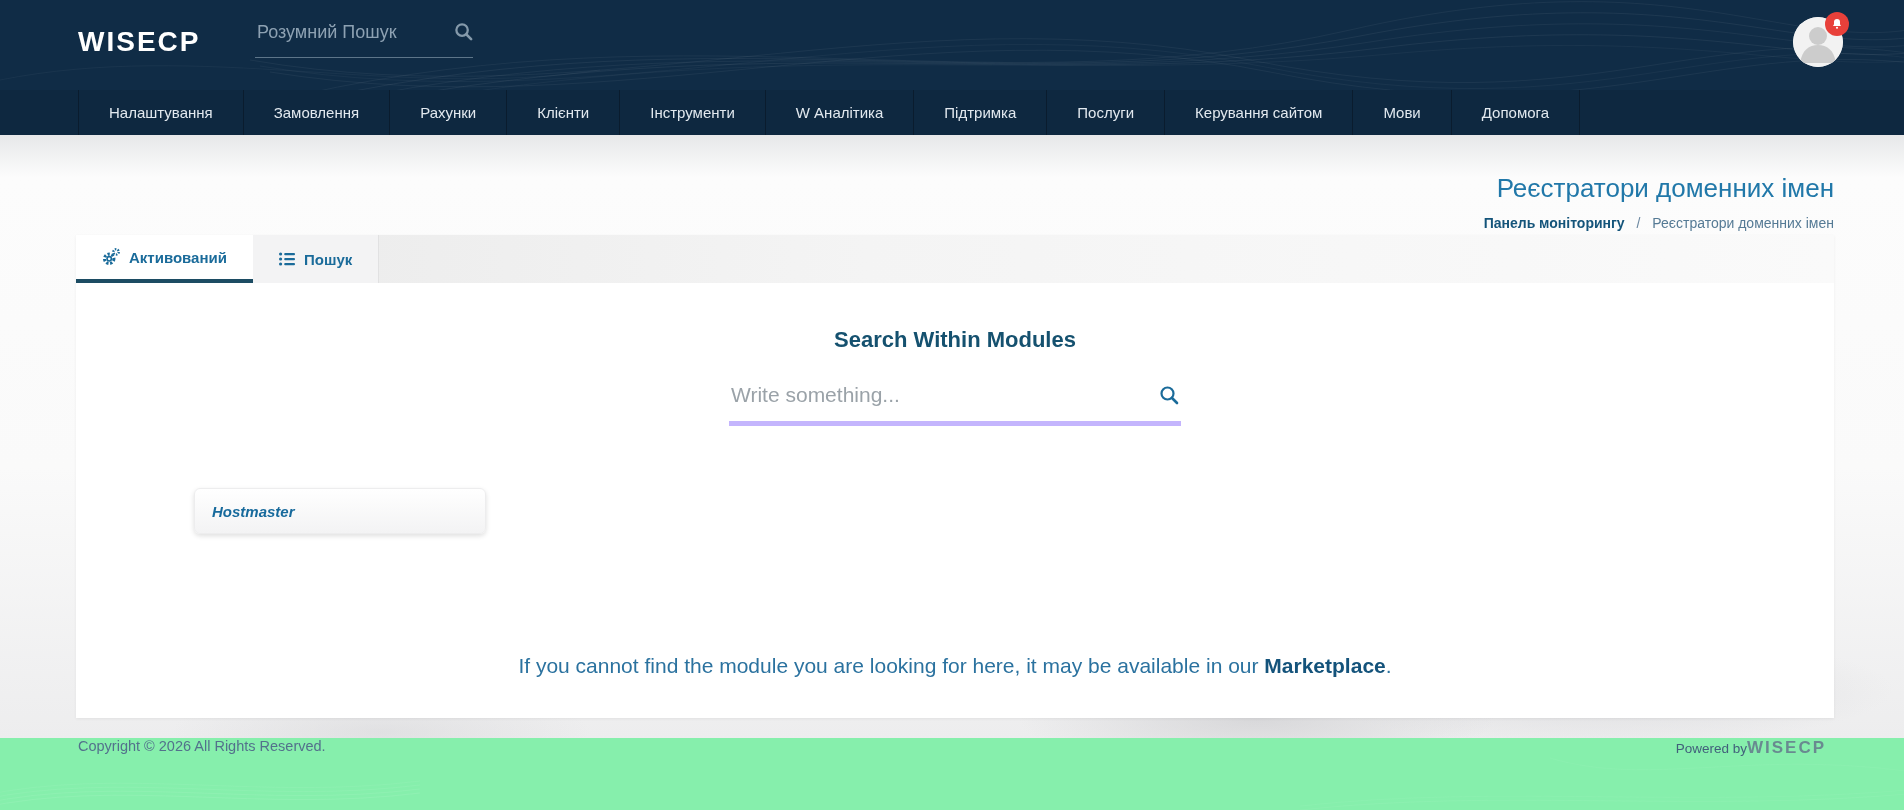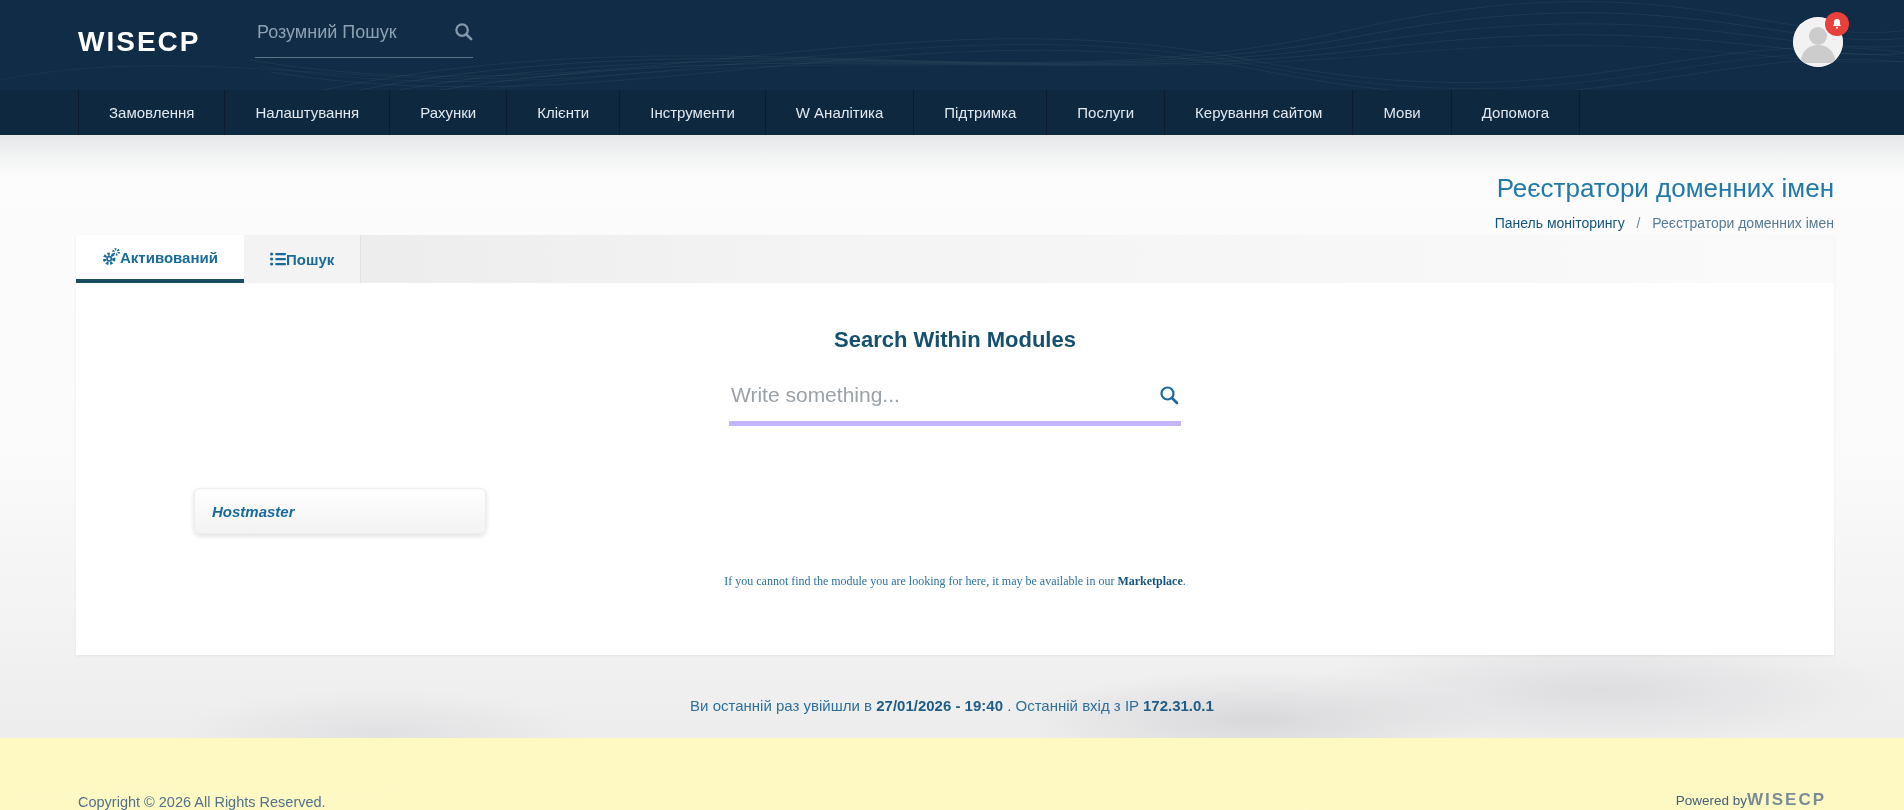--- a/index.html
+++ b/index.html
@@ -35,58 +35,58 @@
     background-image:
       radial-gradient(ellipse 340px 70px at 66% 97%, rgba(198,198,201,0.55), transparent 70%),
       radial-gradient(ellipse 420px 80px at 84% 92%, rgba(203,203,207,0.50), transparent 70%),
       radial-gradient(ellipse 300px 60px at 20% 99%, rgba(206,206,209,0.40), transparent 70%),
       linear-gradient(180deg,#e7e8e9 0px,#fcfcfc 42px,#fafafa 55%,#ededee 100%);
   }
   .page-head { display:flex; justify-content:space-between; align-items:flex-end;
       padding:38px 70px 0 88px; height:100px;flex-direction:column; }
   .page-title { color:#2178a9; font-size:26px; font-weight:500; }
   .breadcrumb { font-size:14px; padding-bottom:4px; }
-  .crumb-parent { color:#14547a; font-weight:400; cursor:pointer;margin-top:33px; }
+  .crumb-parent { color:#14547a; font-weight:700; cursor:pointer;margin-top:33px; }
   .crumb-sep { color:#6b87a0; margin:0 8px; }
   .crumb-current { color:#557a95; }
 
   .content-card { margin:0 70px 0 76px; background:#ffffff;
       box-shadow:0 1px 3px rgba(0,0,0,0.06); }
   .tabs { display:flex; height:48px;
       background:linear-gradient(to right,#e9e9e9,#f4f4f4 45%,#fafafa); }
-  .tab { display:flex; align-items:center; padding:0 26px; height:48px;
+  .tab { display:flex; align-items:center; gap:9px; padding:0 26px; height:48px;
       font-size:15px; font-weight:600; color:#1a6b9a; cursor:pointer; }
   .tab.active { background:#ffffff; border-bottom:4px solid #1c4c63; }
   .tab.inactive { background:#f3f3f4; border-right:1px solid #e1e1e2; }
 
   .card-body { min-height:372px; padding:44px 0 40px 0; }
   .modules-heading { text-align:center; color:#15516f; font-size:22px; font-weight:700; }
   .msearch { position:relative; width:452px; margin:22px auto 0 auto; }
   .msearch input { width:100%; background:transparent; border:none; outline:none;
       border-bottom:5px solid #c4b5fd; color:#444; font-size:21px;
       padding:8px 30px 14px 2px; font-family:inherit; }
   .msearch input::placeholder { color:#9aa2a8; opacity:1; }
   .msearch .search-glyph { position:absolute; right:2px; top:10px; }
 
   .modules-row { margin:62px 0 0 118px; display:flex; gap:24px; }
   .module-card { width:292px; height:46px; border-radius:6px;
       background:linear-gradient(180deg,#ffffff,#f3f3f4);
       border:1px solid #ededee; box-shadow:0 2px 5px rgba(0,0,0,0.13);
       display:flex; align-items:center; padding:0 17px; cursor:pointer;font-style:italic; }
   .module-name { color:#176a9c; font-size:15px; font-weight:700; }
 
-  .marketplace-note { margin-top:40px; text-align:center; color:#2b729f; font-size:12px;font-family:Liberation Serif, serif; }
+  .marketplace-note { margin-top:120px; text-align:center; color:#2b729f; font-size:21px; }
   .marketplace-link { color:#14537b; font-weight:700; cursor:pointer; }
 
   .session-info { margin-top:42px; text-align:center; color:#2e6f99; font-size:15px; }
   .session-strong { color:#1f5c86; font-weight:700; }
 
   
-  .footer { position:relative; height:72px; background:#fef9c3; display:flex;
-      justify-content:space-between; align-items:flex-end; padding:0 78px; z-index:2; }
+  .footer { position:relative; height:72px; background:#86efac; display:flex;
+      justify-content:space-between; align-items:flex-start; padding:0 78px; z-index:2; }
   .footer-waves { position:absolute; inset:0; pointer-events:none; }
   .copyright { color:#53718c; font-size:14.5px; position:relative; }
   .powered { display:flex; align-items:center; position:relative; }
   .powered-label { color:#42607b; font-size:13.5px; }
   .powered-brand { color:#64798c; font-size:17px; font-weight:800; letter-spacing:2px;
       opacity:0.85; cursor:pointer; }
 </style>
 </head>
 <body>
 
@@ -126,22 +126,22 @@
     <div class="notif-badge">
       <svg width="12" height="12" viewBox="0 0 24 24" fill="#ffffff">
         <path d="M12 2a6 6 0 0 0-6 6v4.5L4 16h16l-2-3.5V8a6 6 0 0 0-6-6z"></path>
         <circle cx="12" cy="19.5" r="2.2"></circle>
       </svg>
     </div>
   </div>
 </div>
 
 <div class="navbar">
+  <div class="nav-item">Налаштування</div>
   <div class="nav-item">Замовлення</div>
-  <div class="nav-item">Налаштування</div>
   <div class="nav-item">Рахунки</div>
   <div class="nav-item">Клієнти</div>
   <div class="nav-item">Інструменти</div>
   <div class="nav-item">W Аналітика</div>
   <div class="nav-item">Підтримка</div>
   <div class="nav-item">Послуги</div>
   <div class="nav-item">Керування сайтом</div>
   <div class="nav-item">Мови</div>
   <div class="nav-item">Допомога</div>
 </div>

